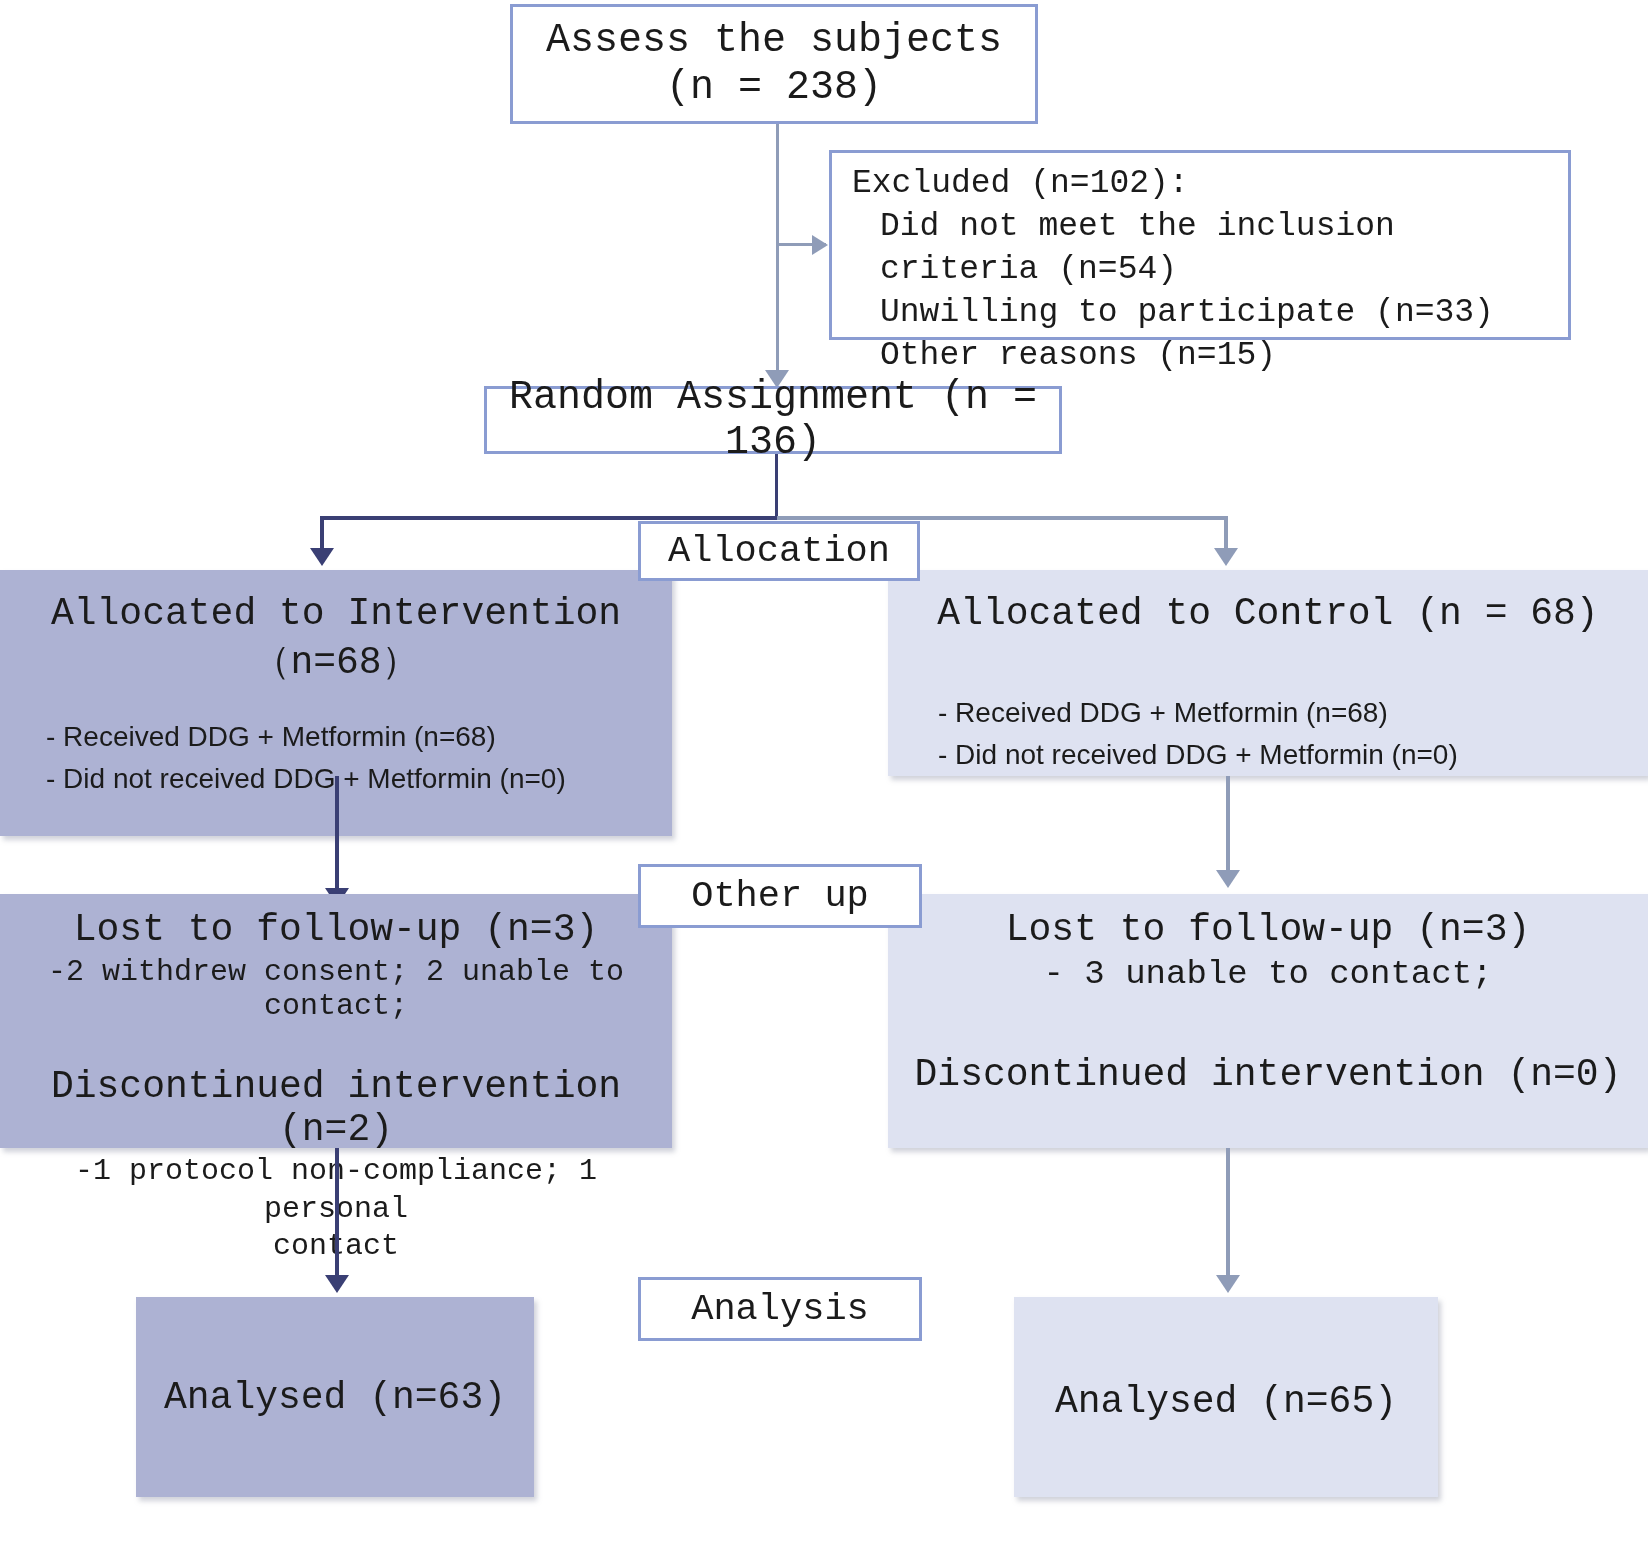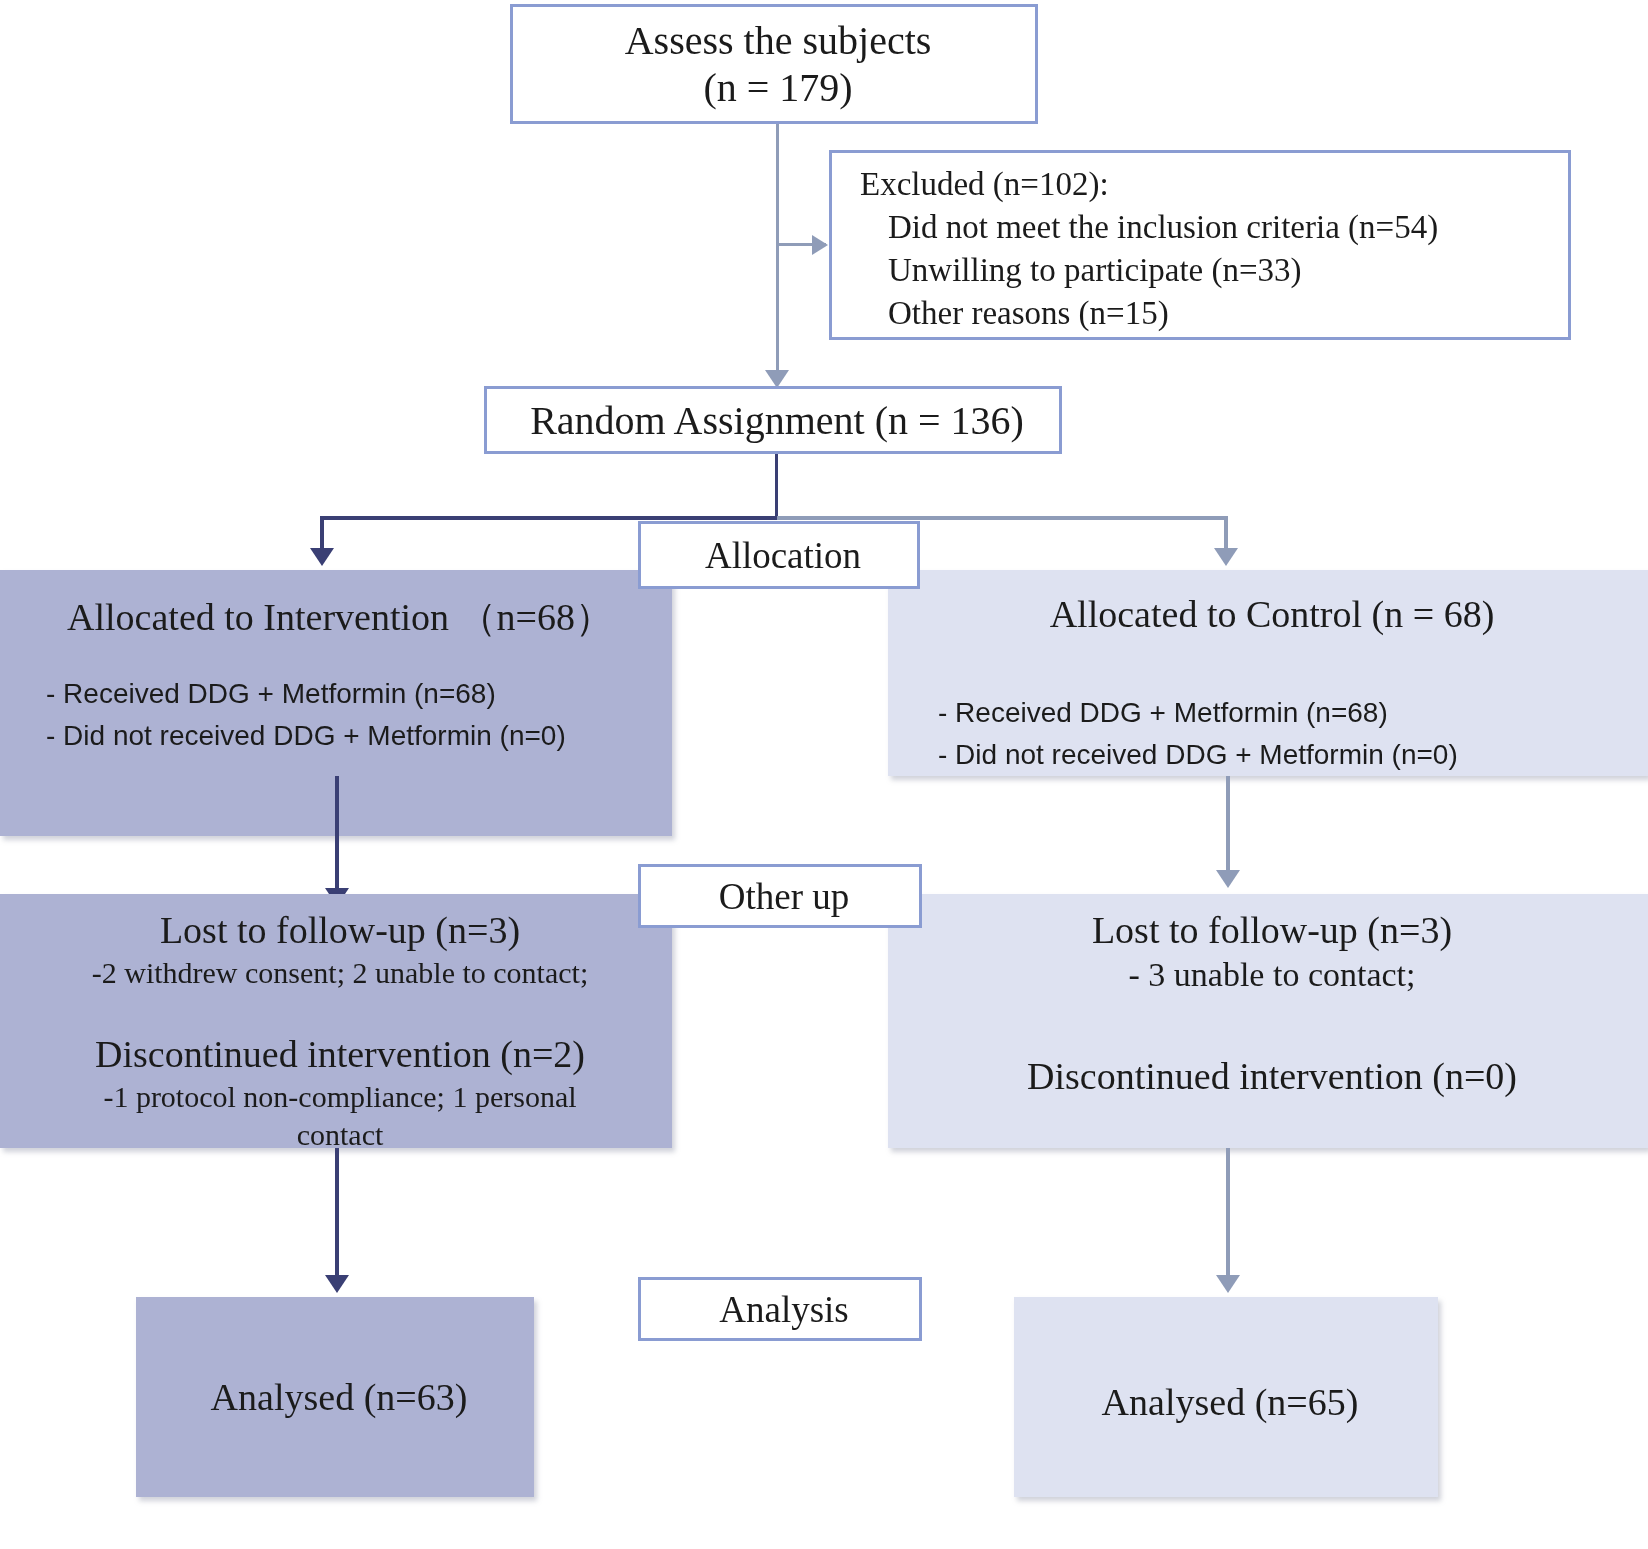--- a/index.html
+++ b/index.html
@@ -27,21 +27,21 @@
   .filled{
     display:flex;
     flex-direction:column;
     align-items:center;
     text-align:center;
     box-shadow:3px 4px 5px rgba(120,125,150,.35);
   }
   .fill-dark{background:#adb2d3;}
   .fill-light{background:#dee2f1;}
 
-  .t-serif{font-family:Liberation Serif, serif;padding-left:8px;}
+  .t-serif{font-family:Liberation Mono, monospace;}
   .t-sans{font-family:"Liberation Sans", sans-serif;}
 
   .line{position:absolute;background:#3a3f74;}
   .line-grey{position:absolute;background:#8f9cb8;}
 
   .arrow-down{
     position:absolute;width:0;height:0;
     border-left:12px solid transparent;
     border-right:12px solid transparent;
     border-top:18px solid #3a3f74;
@@ -71,21 +71,21 @@
   .lbl{font-size:37px;}
 </style>
 </head>
 <body>
 
 <div id="stage">
 
   <div class="box outline t-serif" style="left:510px;top:4px;width:528px;height:120px;font-size:40px;line-height:1.18;">
     <div>
       <div>Assess the subjects</div>
-      <div>(n = 179)</div>
+      <div>(n = 238)</div>
     </div>
   </div>
 
   <div class="line-grey" style="left:776px;top:124px;width:3px;height:250px;"></div>
   <div class="arrow-down-grey" style="left:765px;top:370px;"></div>
 
   <div class="line-grey" style="left:776px;top:243px;width:50px;height:3px;"></div>
   <div class="arrow-right-grey" style="left:812px;top:235px;"></div>
 
   <div class="box outline t-serif" style="left:829px;top:150px;width:742px;height:190px;align-items:flex-start;justify-content:flex-start;">
@@ -118,21 +118,21 @@
   </div>
 
   <div class="box filled fill-light" style="left:888px;top:570px;width:760px;height:206px;justify-content:space-between;">
     <div class="t-serif" style="font-size:38px;margin-top:22px;">Allocated to Control (n = 68)</div>
     <div class="t-sans" style="font-size:28px;text-align:left;align-self:flex-start;padding-left:50px;margin-top:30px;line-height:1.5;">
       <div>- Received DDG + Metformin (n=68)</div>
       <div>- Did not received DDG + Metformin (n=0)</div>
     </div>
   </div>
 
-  <div class="box outline t-serif lbl" style="left:638px;top:521px;width:282px;height:68px;">
+  <div class="box outline t-serif lbl" style="left:638px;top:521px;width:282px;height:60px;">
     <span>Allocation</span>
   </div>
 
   <div class="line" style="left:335px;top:776px;width:4px;height:118px;"></div>
   <div class="arrow-down" style="left:325px;top:888px;"></div>
 
   <div class="line-grey" style="left:1226px;top:776px;width:4px;height:100px;"></div>
   <div class="arrow-down-grey" style="left:1216px;top:870px;"></div>
 
   <div class="box filled fill-dark" style="left:0px;top:894px;width:672px;height:254px;justify-content:flex-start;">

